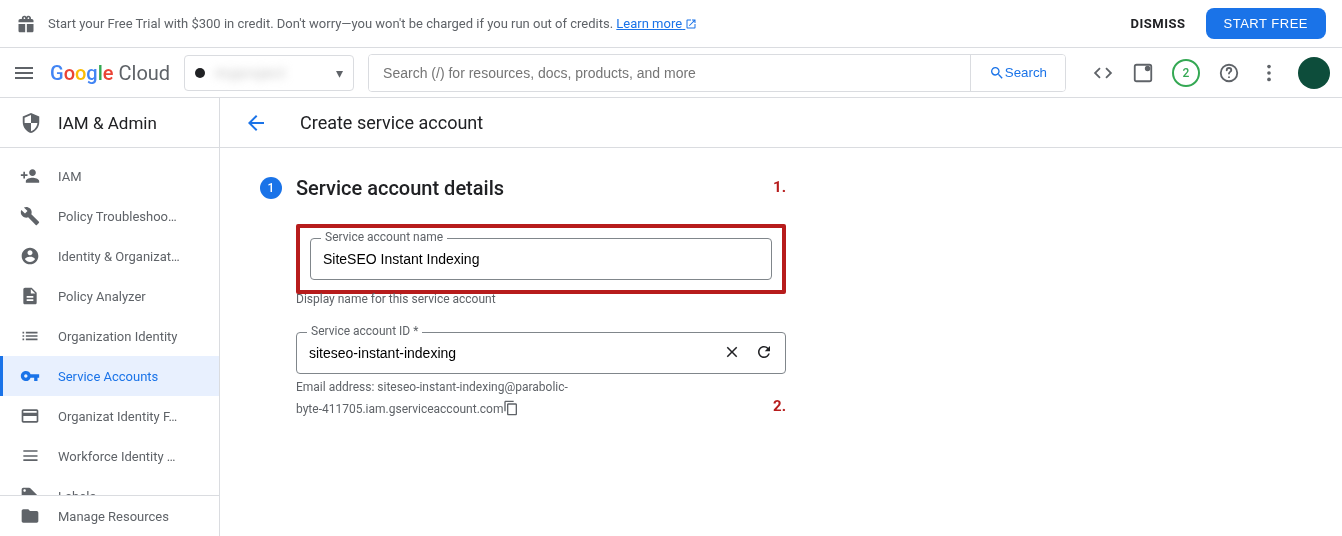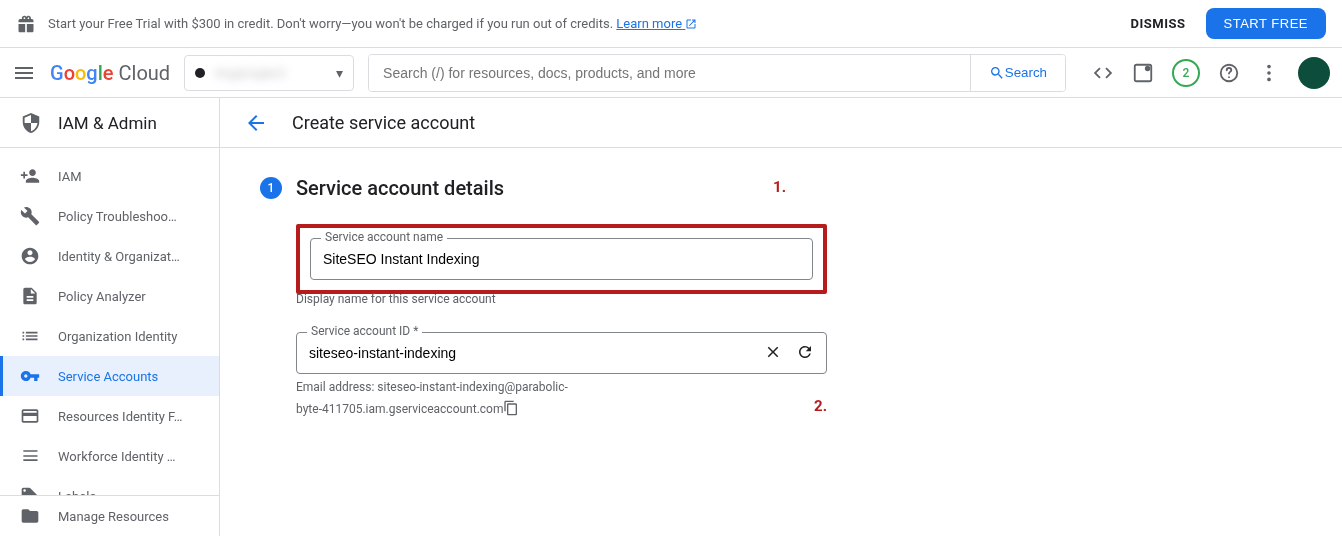--- a/index.html
+++ b/index.html
@@ -28,28 +28,28 @@
 .avatar { width: 32px; height: 32px; border-radius: 50%; background: #0d4d3b; }
 .app-body { display: flex; height: calc(100vh - 98px); }
 .sidebar { width: 220px; display: flex; flex-direction: column; border-right: 1px solid #dadce0; }
 .sidebar-header { height: 50px; display: flex; align-items: center; padding: 0 20px; gap: 16px; font-size: 17px; font-weight: 400; color: #202124; border-bottom: 1px solid #dadce0; }
 .sidebar-list { flex: 1; overflow-y: scroll; padding-top: 8px; scrollbar-width: thin; }
 .sidebar-item { height: 40px; display: flex; align-items: center; padding: 0 20px; gap: 18px; color: #5f6368; cursor: pointer; font-size: 13px; white-space: nowrap; overflow: hidden; text-overflow: ellipsis; }
 .sidebar-item.active { color: #1a73e8; background: #e8f0fe; border-left: 3px solid #1a73e8; padding-left: 17px; }
 .sidebar-item .sicon { width: 20px; height: 20px; flex-shrink: 0; }
 .sidebar-footer { border-top: 1px solid #dadce0; }
 .main { flex: 1; display: flex; flex-direction: column; overflow: hidden; }
-.main-header { height: 50px; display: flex; align-items: center; padding: 0 24px; gap: 24px; border-bottom: 1px solid #dadce0; }
+.main-header { height: 50px; display: flex; align-items: center; padding: 0 24px; gap: 32px; border-bottom: 1px solid #dadce0; }
 .back-arrow { color: #1a73e8; width: 24px; height: 24px; cursor: pointer; }
 .page-title { font-size: 18px; color: #202124; }
 .form-area { flex: 1; overflow-y: scroll; padding: 28px 40px; scrollbar-width: thin; }
 .step-row { display: flex; align-items: center; gap: 14px; margin-bottom: 24px; }
 .step-num { width: 22px; height: 22px; border-radius: 50%; background: #1a73e8; color: #fff; font-size: 12px; font-weight: 500; display: flex; align-items: center; justify-content: center; }
 .step-title { font-size: 20px; font-weight: 500; }
-.field-block { position: relative; margin-bottom: 26px; width: 531px; }
+.field-block { position: relative; margin-bottom: 26px; width: 490px; }
 .outlined-field { position: relative; border: 1px solid #80868b; border-radius: 4px; padding: 12px 12px; }
 .outlined-field label { position: absolute; top: -9px; left: 10px; background: #fff; padding: 0 4px; font-size: 12px; color: #5f6368; }
 .outlined-field input { border: none; outline: none; width: 100%; font-size: 14px; background: transparent; }
 .field-row { display: flex; align-items: center; }
 .helper { font-size: 12px; color: #5f6368; margin-top: 6px; }
 .email-line { font-size: 12px; color: #5f6368; margin-top: 6px; line-height: 1.6; display: flex; align-items: flex-start; gap: 0; }
 .copy-icon { width: 16px; height: 16px; cursor: pointer; }
 .red-box { border: 4px solid #b71c1c; padding: 10px; border-radius: 2px; }
 .annot { position: absolute; color: #b71c1c; font-weight: 700; font-size: 15px; }
 svg { display: block; }
@@ -185,21 +185,21 @@
             </svg>
           </span>
           <span>Service Accounts</span>
         </div>
         <div class="sidebar-item">
           <span class="sicon">
             <svg viewBox="0 0 24 24" fill="#5f6368">
               <path d="M20 4H4c-1.11 0-2 .89-2 2v12c0 1.11.89 2 2 2h16c1.11 0 2-.89 2-2V6c0-1.11-.89-2-2-2zm0 14H4v-6h16v6zm0-10H4V6h16v2z"></path>
             </svg>
           </span>
-          <span>Resources Identity F…</span>
+          <span>Organizat Identity F…</span>
         </div>
         <div class="sidebar-item">
           <span class="sicon">
             <svg viewBox="0 0 24 24" fill="#5f6368">
               <path d="M4 18h17v-2H4v2zM4 5v2h17V5H4zm0 8h17v-2H4v2z"></path>
             </svg>
           </span>
           <span>Workforce Identity …</span>
         </div>
         <div class="sidebar-item">

